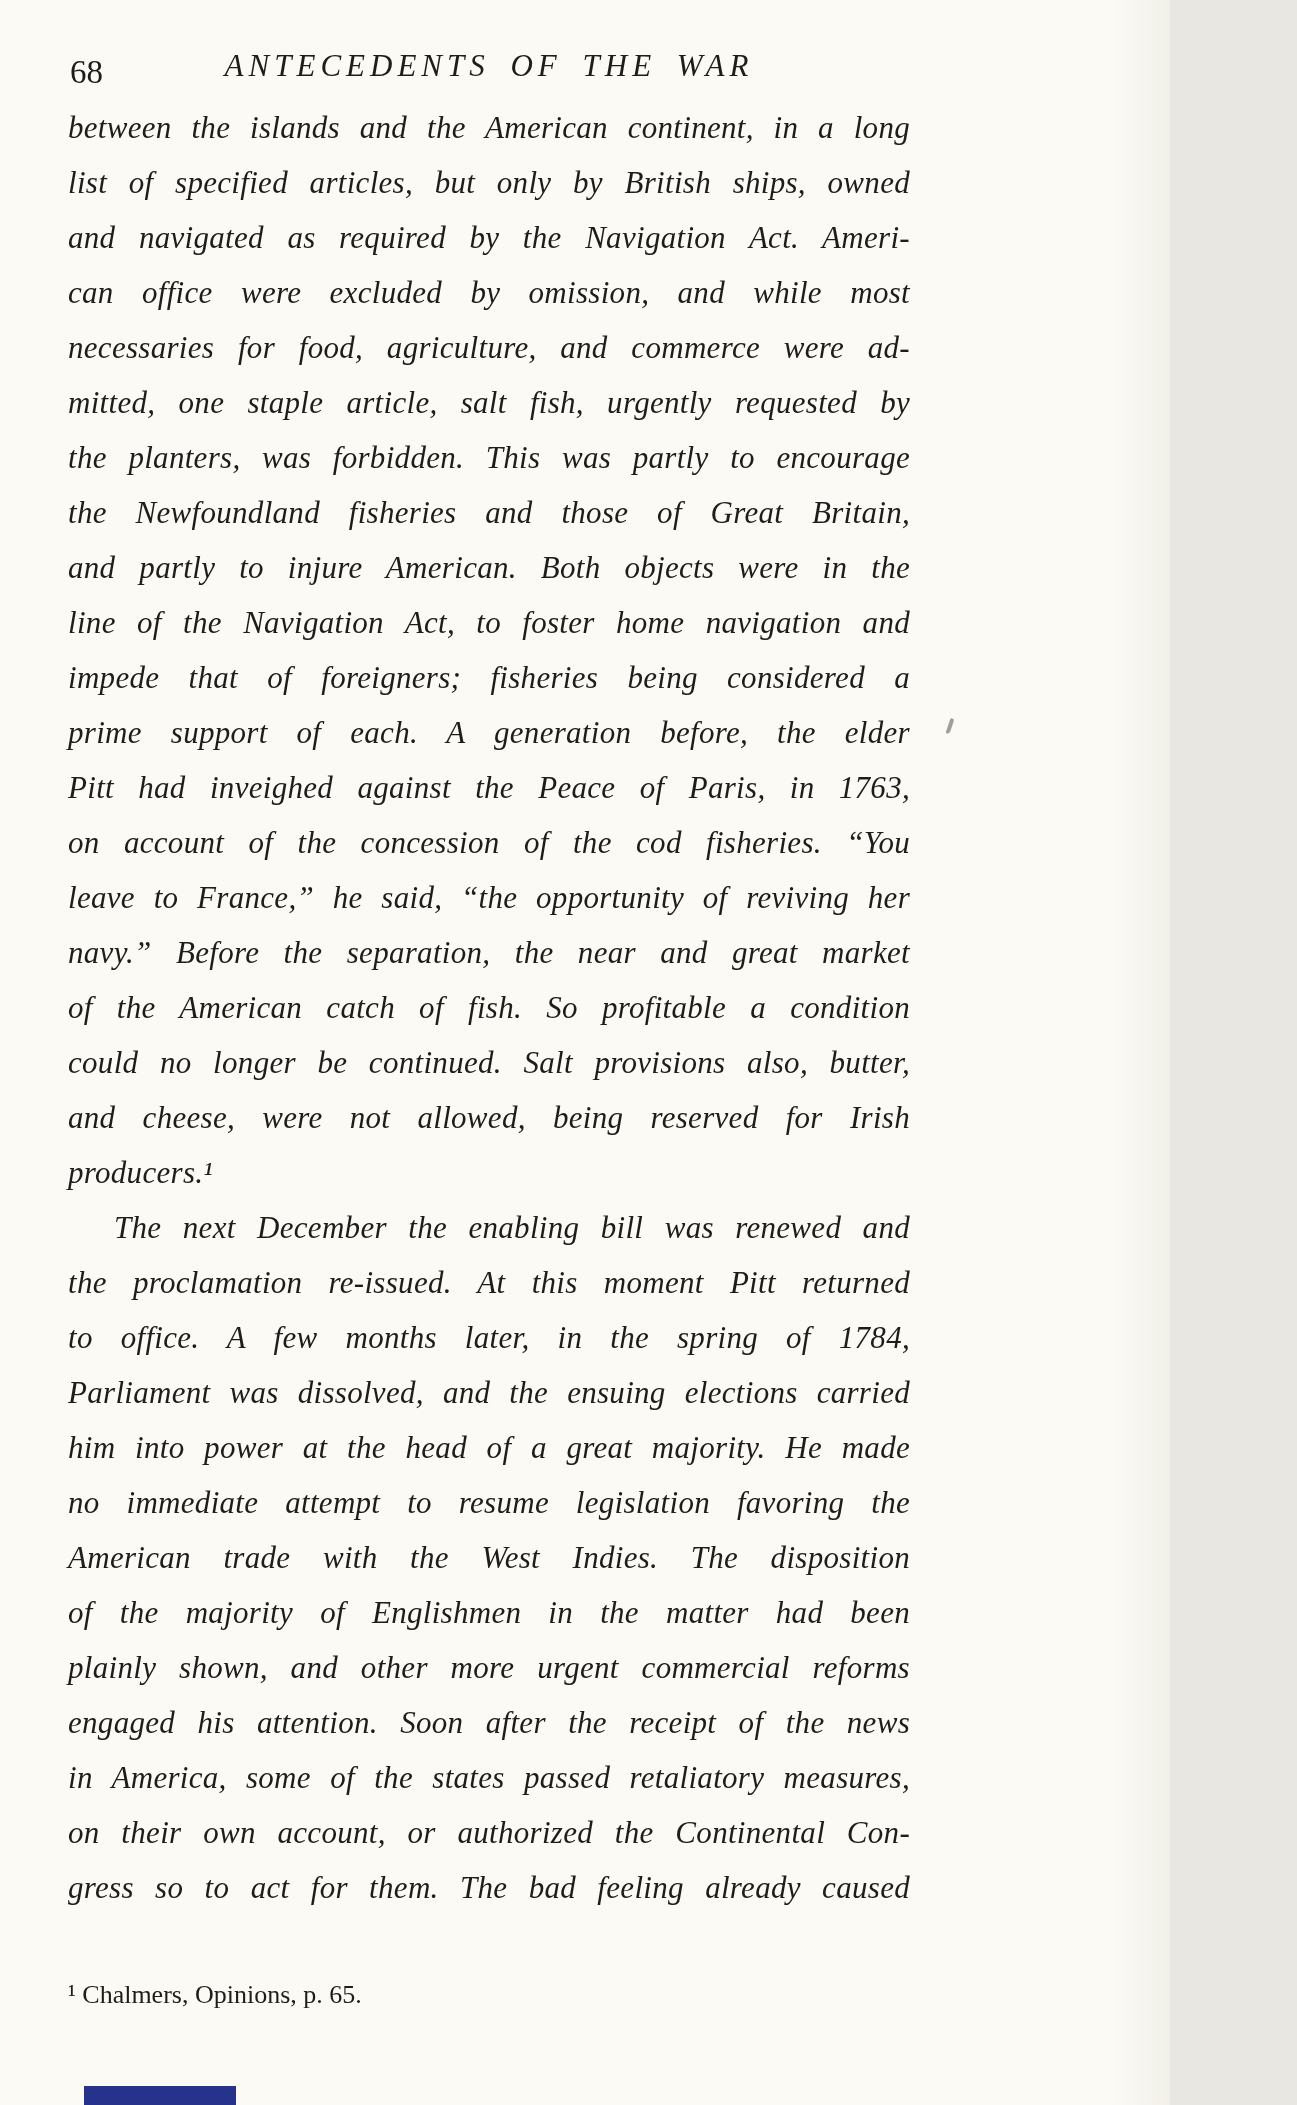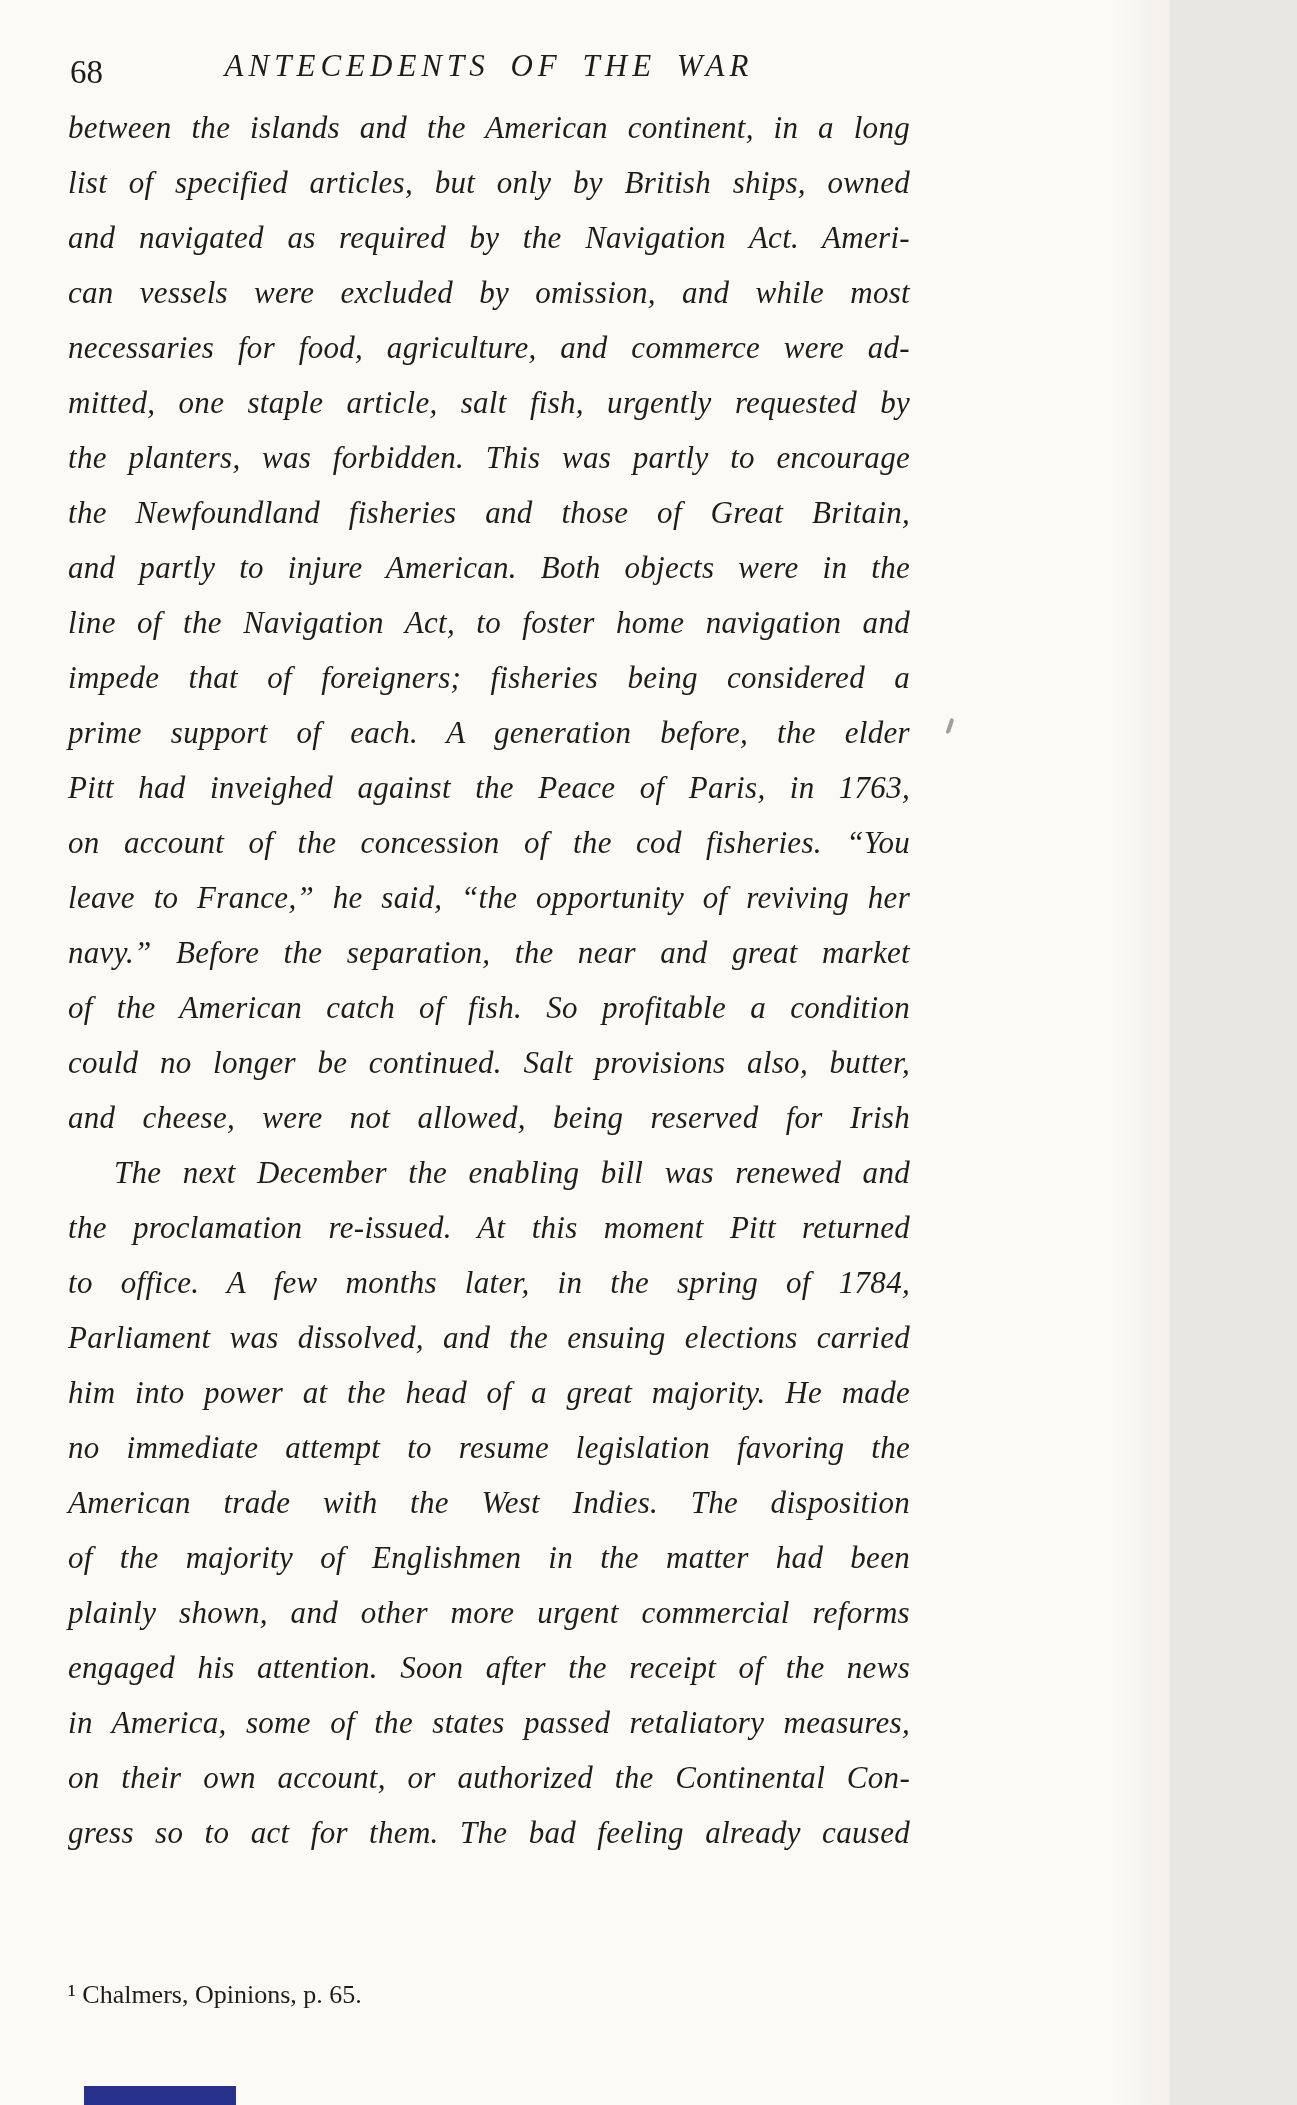--- a/index.html
+++ b/index.html
@@ -98,36 +98,37 @@
   <div class="page-header">
     <span class="page-number">68</span>
     <div class="running-title">ANTECEDENTS OF THE WAR</div>
   </div>
 
   <div class="body-text">
       <div class="paragraph">
         <div class="line">between the islands and the American continent, in a long</div>
         <div class="line">list of specified articles, but only by British ships, owned</div>
         <div class="line">and navigated as required by the Navigation Act. Ameri-</div>
-        <div class="line">can vessels were excluded by omission, and while most</div>
+        <div class="line">can office were excluded by omission, and while most</div>
         <div class="line">necessaries for food, agriculture, and commerce were ad-</div>
         <div class="line">mitted, one staple article, salt fish, urgently requested by</div>
         <div class="line">the planters, was forbidden. This was partly to encourage</div>
         <div class="line">the Newfoundland fisheries and those of Great Britain,</div>
         <div class="line">and partly to injure American. Both objects were in the</div>
         <div class="line">line of the Navigation Act, to foster home navigation and</div>
         <div class="line">impede that of foreigners; fisheries being considered a</div>
         <div class="line">prime support of each. A generation before, the elder</div>
         <div class="line">Pitt had inveighed against the Peace of Paris, in 1763,</div>
         <div class="line">on account of the concession of the cod fisheries. “You</div>
         <div class="line">leave to France,” he said, “the opportunity of reviving her</div>
         <div class="line">navy.” Before the separation, the near and great market</div>
         <div class="line">of the American catch of fish. So profitable a condition</div>
         <div class="line">could no longer be continued. Salt provisions also, butter,</div>
         <div class="line">and cheese, were not allowed, being reserved for Irish</div>
+        <div class="line flush">producers.¹</div>
       </div>
       <div class="paragraph">
         <div class="line indent">The next December the enabling bill was renewed and</div>
         <div class="line">the proclamation re-issued. At this moment Pitt returned</div>
         <div class="line">to office. A few months later, in the spring of 1784,</div>
         <div class="line">Parliament was dissolved, and the ensuing elections carried</div>
         <div class="line">him into power at the head of a great majority. He made</div>
         <div class="line">no immediate attempt to resume legislation favoring the</div>
         <div class="line">American trade with the West Indies. The disposition</div>
         <div class="line">of the majority of Englishmen in the matter had been</div>

